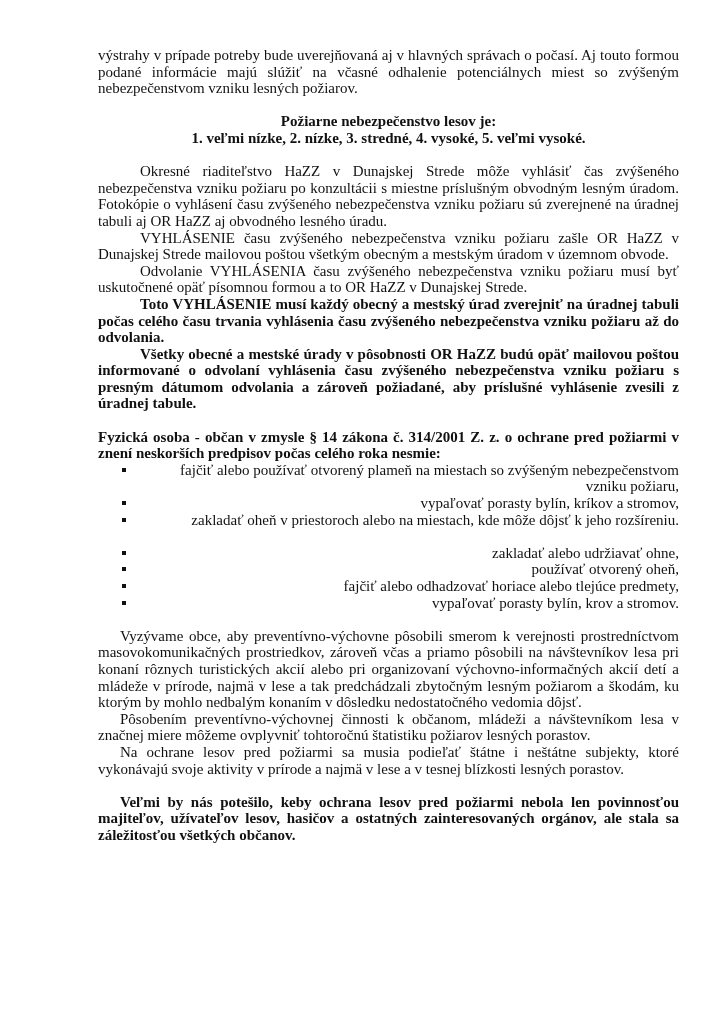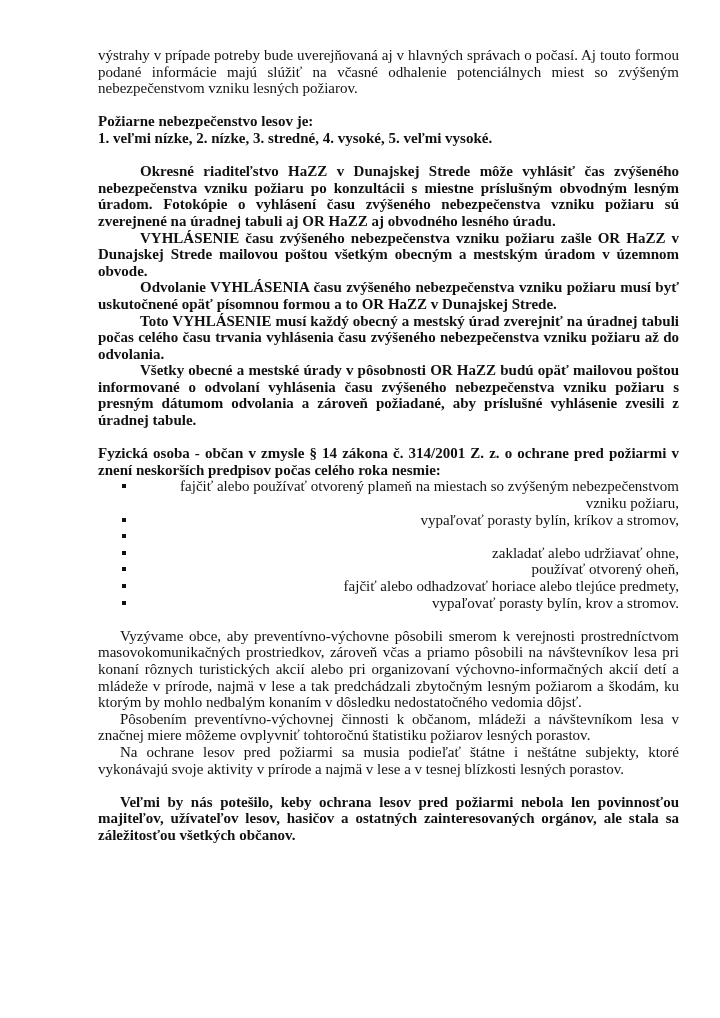--- a/index.html
+++ b/index.html
@@ -21,42 +21,42 @@
       top: 47px;
       width: 581px;
       font-size: 15px;
       line-height: 16.6px;
     }
     p {
       margin: 0;
       text-align: justify;
     }
     .bold { font-weight: bold; }
-    .ind-big { text-indent: 42px; font-weight: bold; }
+    .ind-big { text-indent: 42px; }
     .ind-small { text-indent: 22px; }
     .gap { height: 16.6px; }
     ul.bullets {
       list-style: none;
       margin: 0;
       padding: 0;
     }
     ul.bullets li {
       position: relative;
       padding-left: 43px;
       text-align: right;
     }
     ul.bullets li .bullet {
       position: absolute;
       left: 24px;
       top: 6px;
       width: 4px;
       height: 4px;
       background: #111111;
     }
-    .nojustify { text-align: left; }
+    .nojustify { text-align: center; }
   </style>
 </head>
 <body>
 
 <div class="page">
 
   <p>výstrahy v prípade potreby bude uverejňovaná aj v hlavných správach o počasí. Aj touto formou podané informácie majú slúžiť na včasné odhalenie potenciálnych miest so zvýšeným nebezpečenstvom vzniku lesných požiarov.</p>
 
   <div class="gap"></div>
 
@@ -70,21 +70,21 @@
   <p class="ind-big">Odvolanie VYHLÁSENIA času zvýšeného nebezpečenstva vzniku požiaru musí byť uskutočnené opäť písomnou formou a to OR HaZZ v Dunajskej Strede.</p>
   <p class="ind-big bold">Toto VYHLÁSENIE musí každý obecný a mestský úrad zverejniť na úradnej tabuli počas celého času trvania vyhlásenia času zvýšeného nebezpečenstva vzniku požiaru až do odvolania.</p>
   <p class="ind-big bold">Všetky obecné a mestské úrady v pôsobnosti OR HaZZ budú opäť mailovou poštou informované o odvolaní vyhlásenia času zvýšeného nebezpečenstva vzniku požiaru s presným dátumom odvolania a zároveň požiadané, aby príslušné vyhlásenie zvesili z úradnej tabule.</p>
 
   <div class="gap"></div>
 
   <p class="bold">Fyzická osoba - občan v zmysle § 14 zákona č. 314/2001 Z. z. o ochrane pred požiarmi v znení neskorších predpisov počas celého roka nesmie:</p>
   <ul class="bullets">
     <li><span class="bullet"></span><span>fajčiť alebo používať otvorený plameň na miestach so zvýšeným nebezpečenstvom vzniku požiaru,</span></li>
     <li><span class="bullet"></span><span>vypaľovať porasty bylín, kríkov a stromov,</span></li>
-    <li><span class="bullet"></span></li>
+    <li><span class="bullet"></span><span>zakladať oheň v priestoroch alebo na miestach, kde môže dôjsť k jeho rozšíreniu.</span></li>
   </ul>
 
   <div class="gap"></div>
 
   <ul class="bullets">
     <li><span class="bullet"></span><span>zakladať alebo udržiavať ohne,</span></li>
     <li><span class="bullet"></span><span>používať otvorený oheň,</span></li>
     <li><span class="bullet"></span><span>fajčiť alebo odhadzovať horiace alebo tlejúce predmety,</span></li>
     <li><span class="bullet"></span><span>vypaľovať porasty bylín, krov a stromov.</span></li>
   </ul>

